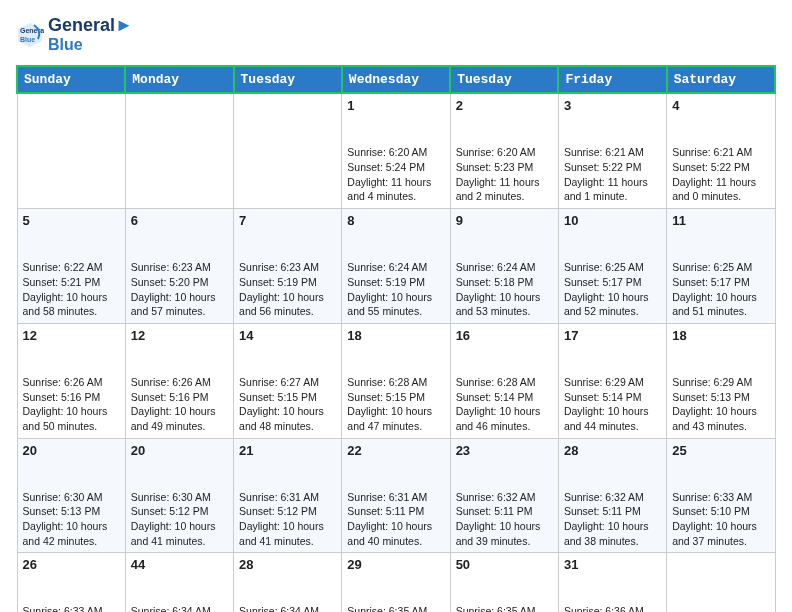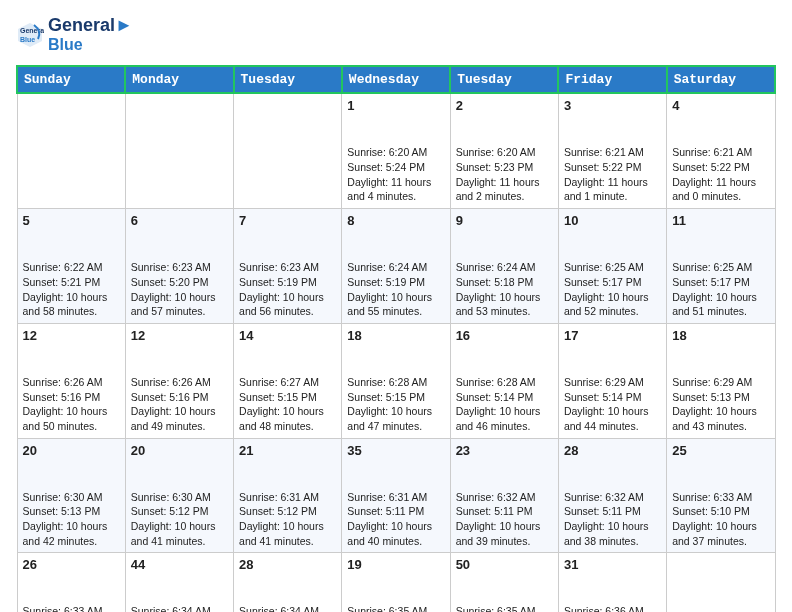--- a/index.html
+++ b/index.html
@@ -209,21 +209,21 @@
         </td>
         <td>
           <span class="day-number">20</span>
           <div class="cell-content">Sunrise: 6:30 AM<br>Sunset: 5:12 PM<br>Daylight: 10 hours and 41 minutes.</div>
         </td>
         <td>
           <span class="day-number">21</span>
           <div class="cell-content">Sunrise: 6:31 AM<br>Sunset: 5:12 PM<br>Daylight: 10 hours and 41 minutes.</div>
         </td>
         <td>
-          <span class="day-number">35</span>
+          <span class="day-number">22</span>
           <div class="cell-content">Sunrise: 6:31 AM<br>Sunset: 5:11 PM<br>Daylight: 10 hours and 40 minutes.</div>
         </td>
         <td>
           <span class="day-number">23</span>
           <div class="cell-content">Sunrise: 6:32 AM<br>Sunset: 5:11 PM<br>Daylight: 10 hours and 39 minutes.</div>
         </td>
         <td>
           <span class="day-number">28</span>
           <div class="cell-content">Sunrise: 6:32 AM<br>Sunset: 5:11 PM<br>Daylight: 10 hours and 38 minutes.</div>
         </td>
@@ -239,21 +239,21 @@
         </td>
         <td>
           <span class="day-number">44</span>
           <div class="cell-content">Sunrise: 6:34 AM<br>Sunset: 5:10 PM<br>Daylight: 10 hours and 35 minutes.</div>
         </td>
         <td>
           <span class="day-number">28</span>
           <div class="cell-content">Sunrise: 6:34 AM<br>Sunset: 5:10 PM<br>Daylight: 10 hours and 35 minutes.</div>
         </td>
         <td>
-          <span class="day-number">19</span>
+          <span class="day-number">29</span>
           <div class="cell-content">Sunrise: 6:35 AM<br>Sunset: 5:09 PM<br>Daylight: 10 hours and 34 minutes.</div>
         </td>
         <td>
           <span class="day-number">50</span>
           <div class="cell-content">Sunrise: 6:35 AM<br>Sunset: 5:09 PM<br>Daylight: 10 hours and 33 minutes.</div>
         </td>
         <td>
           <span class="day-number">31</span>
           <div class="cell-content">Sunrise: 6:36 AM<br>Sunset: 5:09 PM<br>Daylight: 10 hours and 32 minutes.</div>
         </td>

